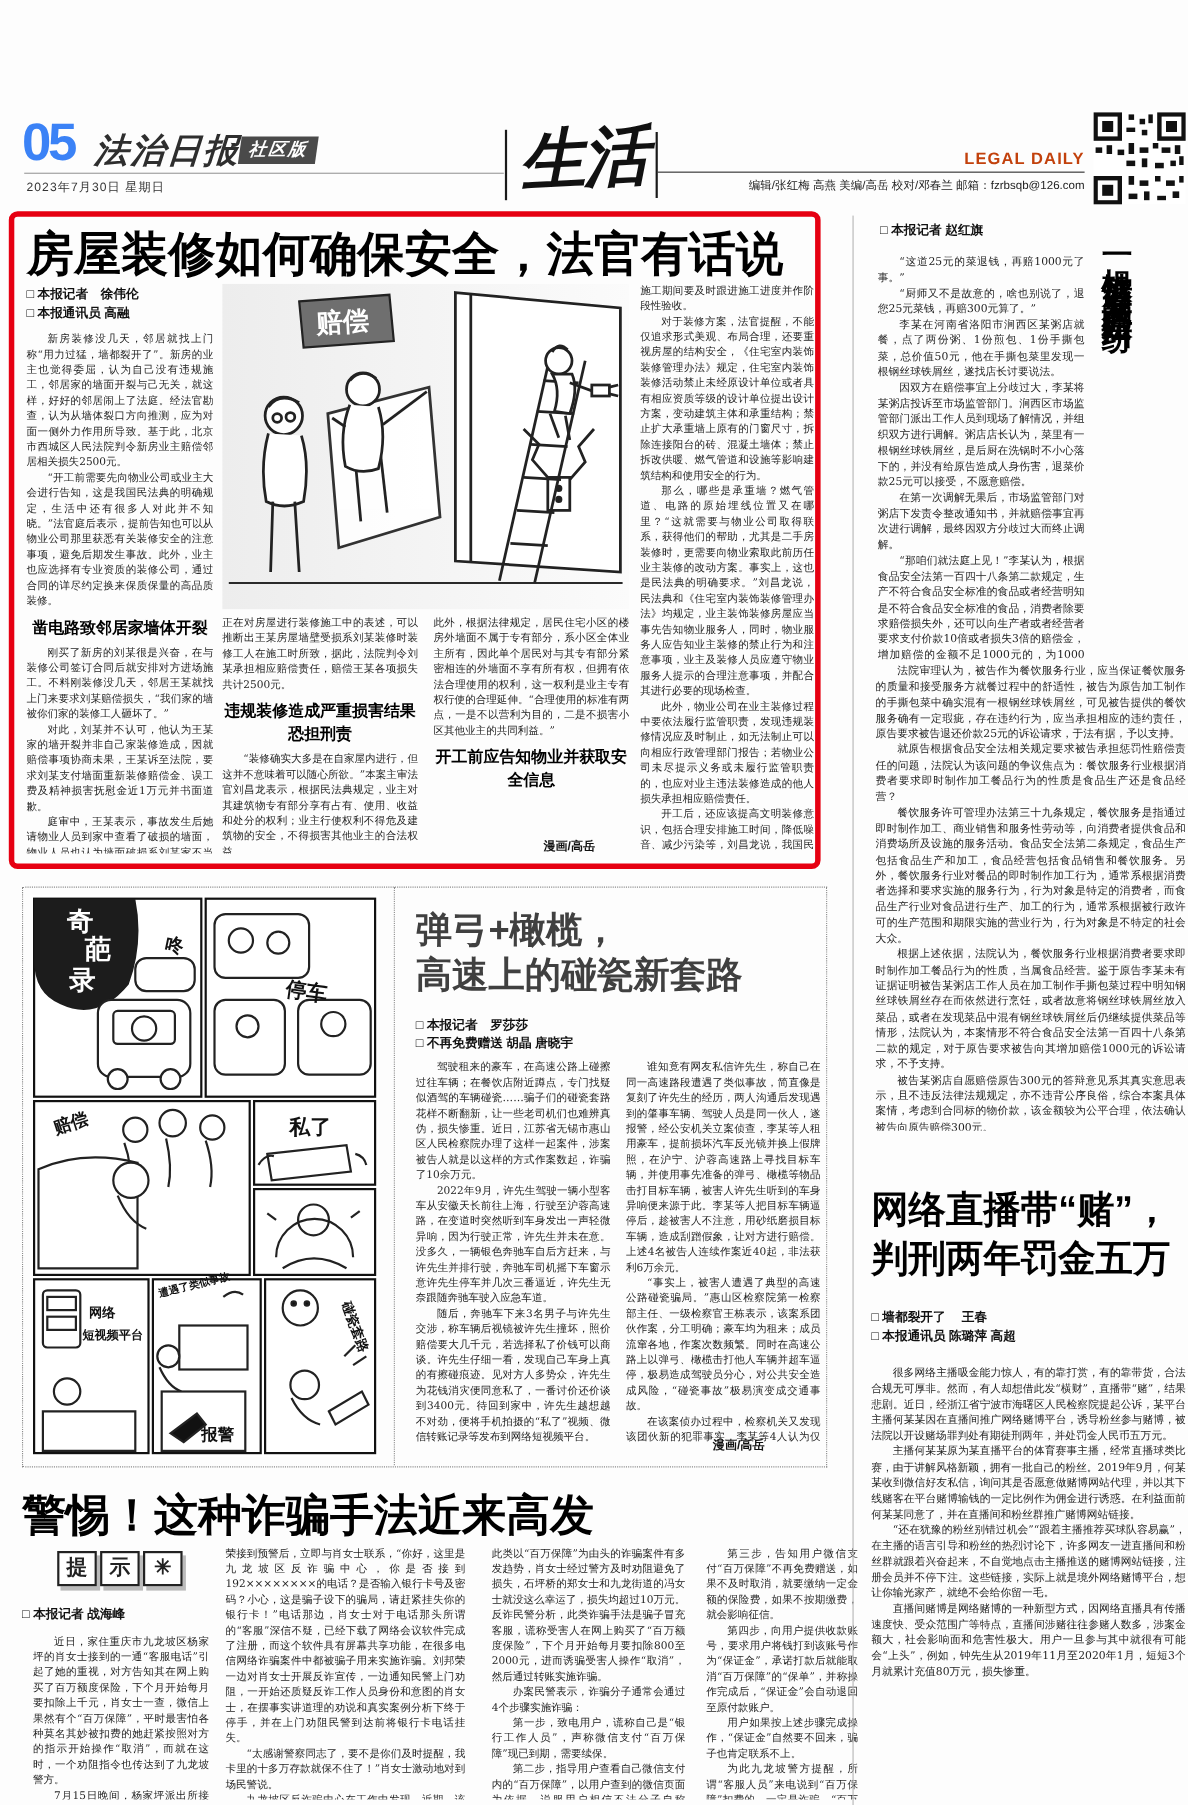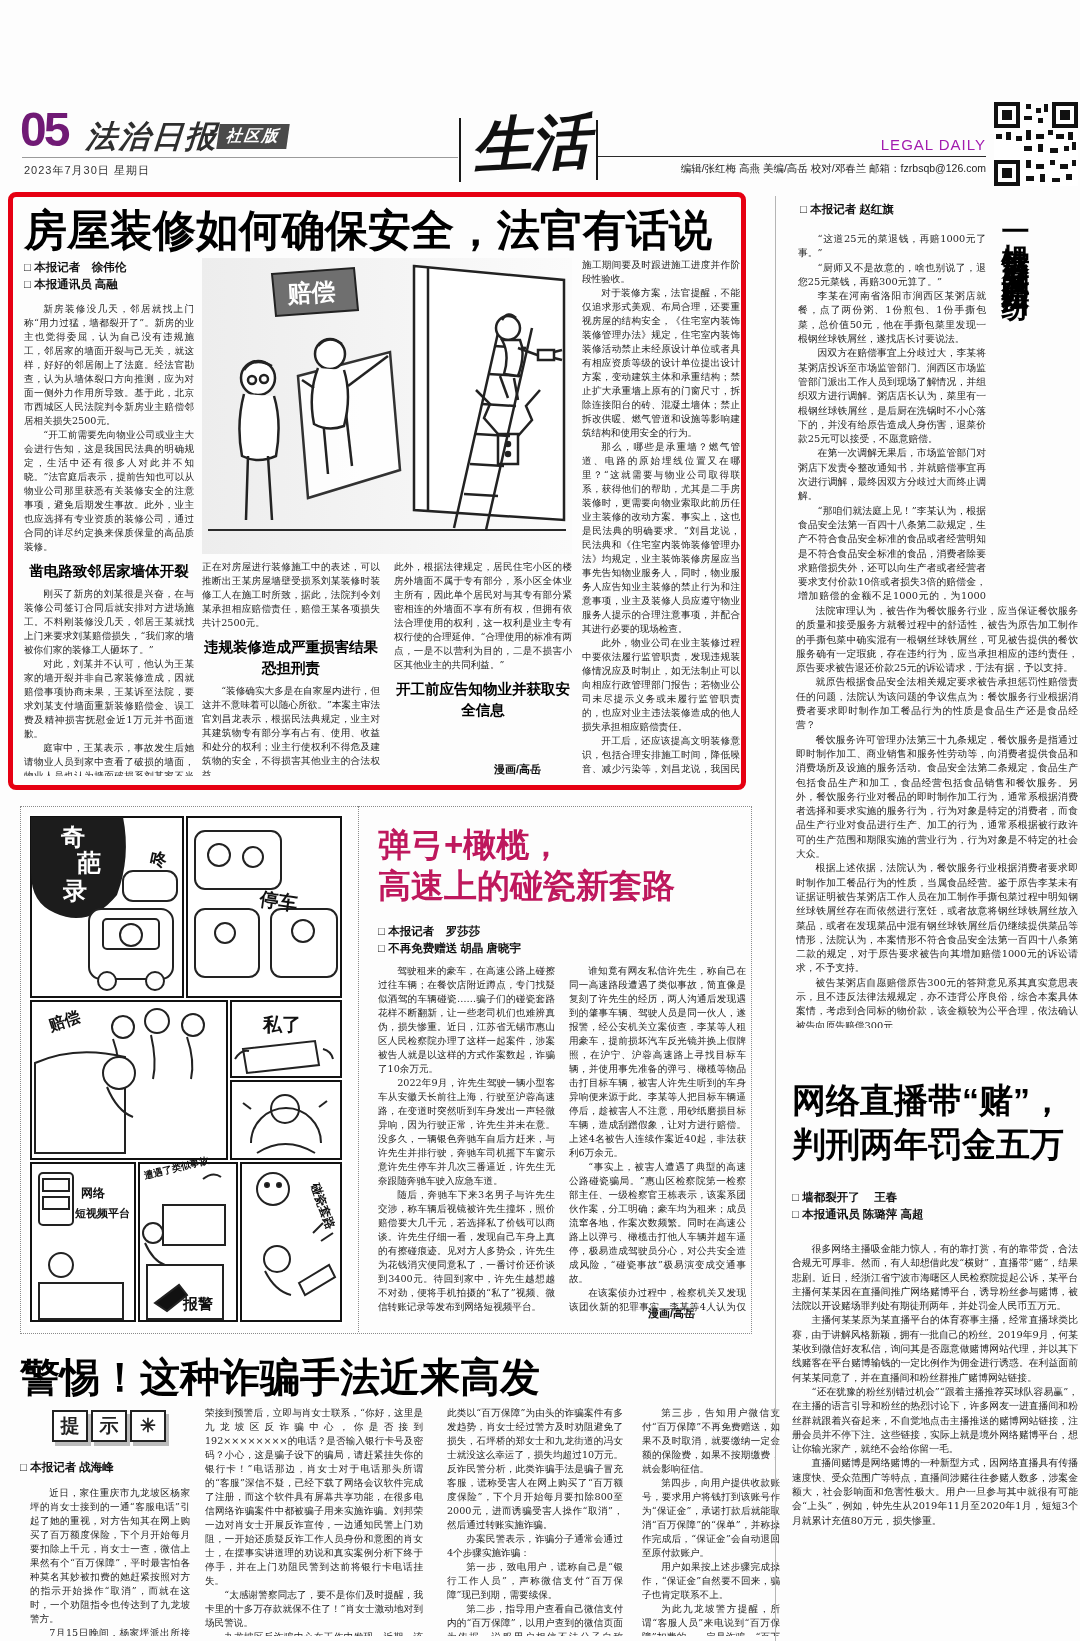--- a/index.html
+++ b/index.html
@@ -2,31 +2,31 @@
 <html><head>
 <meta charset="utf-8">
 <style>
   html,body{margin:0;padding:0;background:#e9e9e9;}
   #page{position:relative;width:1080px;height:1641px;margin:0 auto;background:#fdfdfd;overflow:hidden;
         font-family:"DejaVu Serif","Liberation Serif",serif;color:#222;}
   .abs{position:absolute;}
   .sans{font-family:"Liberation Sans","DejaVu Sans",sans-serif;}
 
   
-  .page-num{left:20px;top:106px;font-size:48px;font-weight:bold;color:#701a75;letter-spacing:-3px;line-height:1;}
+  .page-num{left:20px;top:106px;font-size:48px;font-weight:bold;color:#3b82f6;letter-spacing:-3px;line-height:1;}
   .masthead{left:86px;top:116px;font-size:31px;font-weight:bold;color:#2e2e2e;font-style:italic;letter-spacing:2px;transform:skewX(-4deg);}
   .edition-badge{left:218px;top:124px;background:#4a4a4a;color:#fff;font-size:16px;font-weight:bold;
         padding:2px 8px;transform:skewX(-8deg);letter-spacing:2px;font-style:italic;}
   .masthead-rule{left:22px;top:157px;width:436px;height:1px;background:#9a9a9a;}
   .date-line{left:24px;top:163px;font-size:11px;color:#333;letter-spacing:1px;}
   .hdr-div1{left:459px;top:118px;width:2px;height:64px;background:#1a1a1a;}
   .section-title{left:472px;top:104px;font-size:60px;font-weight:900;color:#111;transform:rotate(-3deg);font-style:italic;letter-spacing:-2px;}
   .hdr-div2{left:596px;top:120px;width:2px;height:60px;background:#1a1a1a;}
   .hdr-rule2{left:598px;top:156px;width:388px;height:1px;background:#2a2a2a;}
-  .legal-daily{left:700px;top:136px;width:286px;text-align:right;font-size:15px;font-weight:normal;letter-spacing:1px;color:#a21caf;}
+  .legal-daily{left:700px;top:136px;width:286px;text-align:right;font-size:15px;font-weight:bold;letter-spacing:1px;color:#c2410c;}
   .editors{left:598px;top:162px;width:388px;text-align:right;font-size:10.5px;color:#222;}
   .qr{left:994px;top:102px;width:84px;height:84px;}
 
   
   .body-text{font-size:9.6px;line-height:1.46;text-align:justify;color:#1e1e1e;overflow:hidden;}
   .body-text p{margin:0;text-indent:2em;}
   .cont-first p:first-child{text-indent:0;}
   .bylines{font-size:11.5px;font-weight:bold;color:#111;}
   .bylines p{margin:2px 0;text-indent:0;}
   .col-subhead{font-family:Liberation Sans, sans-serif;font-weight:bold;font-size:14.5px;text-align:center;
@@ -41,21 +41,21 @@
   .cartoon{left:202px;top:258px;width:370px;height:296px;border:0;}
   .m-col2{left:202px;top:560px;width:178px;height:216px;}
   .m-col3{left:394px;top:560px;width:178px;height:216px;}
   .m-col4{left:582px;top:258px;width:158px;height:518px;}
   .m-caption{left:494px;top:762px;}
 
   
   .mid-dotted{left:20px;top:806px;width:730px;height:526px;border:1px dotted #8a8a8a;}
   .comic{left:27px;top:813px;width:318px;height:512px;}
   .mid-divider{left:358px;top:806px;height:526px;width:0;border-left:1px dotted #8a8a8a;}
-  .pc-headline{left:378px;top:824px;width:368px;font-size:33px;font-weight:900;line-height:1.25;color:#be185d;}
+  .pc-headline{left:378px;top:824px;width:368px;font-size:33px;font-weight:900;line-height:1.25;color:#404040;}
   .pc-bylines{left:378px;top:922px;}
   .pc-body{left:378px;top:964px;width:368px;height:352px;column-count:2;column-gap:14px;}
   .pc-caption{left:648px;top:1306px;}
 
   
   .warn-headline{left:20px;top:1350px;font-size:40px;font-weight:900;color:#000;white-space:nowrap;}
   .tip-badge{left:52px;top:1410px;display:flex;gap:3px;}
   .tip-box{display:inline-block;width:32px;height:28px;border:2px solid #222;background:#fff;text-align:center;
         line-height:28px;font-size:19px;font-weight:bold;font-family:"Liberation Sans",sans-serif;box-shadow:3px 4px 0 #bbb;}
   .warn-byline{left:20px;top:1460px;}

